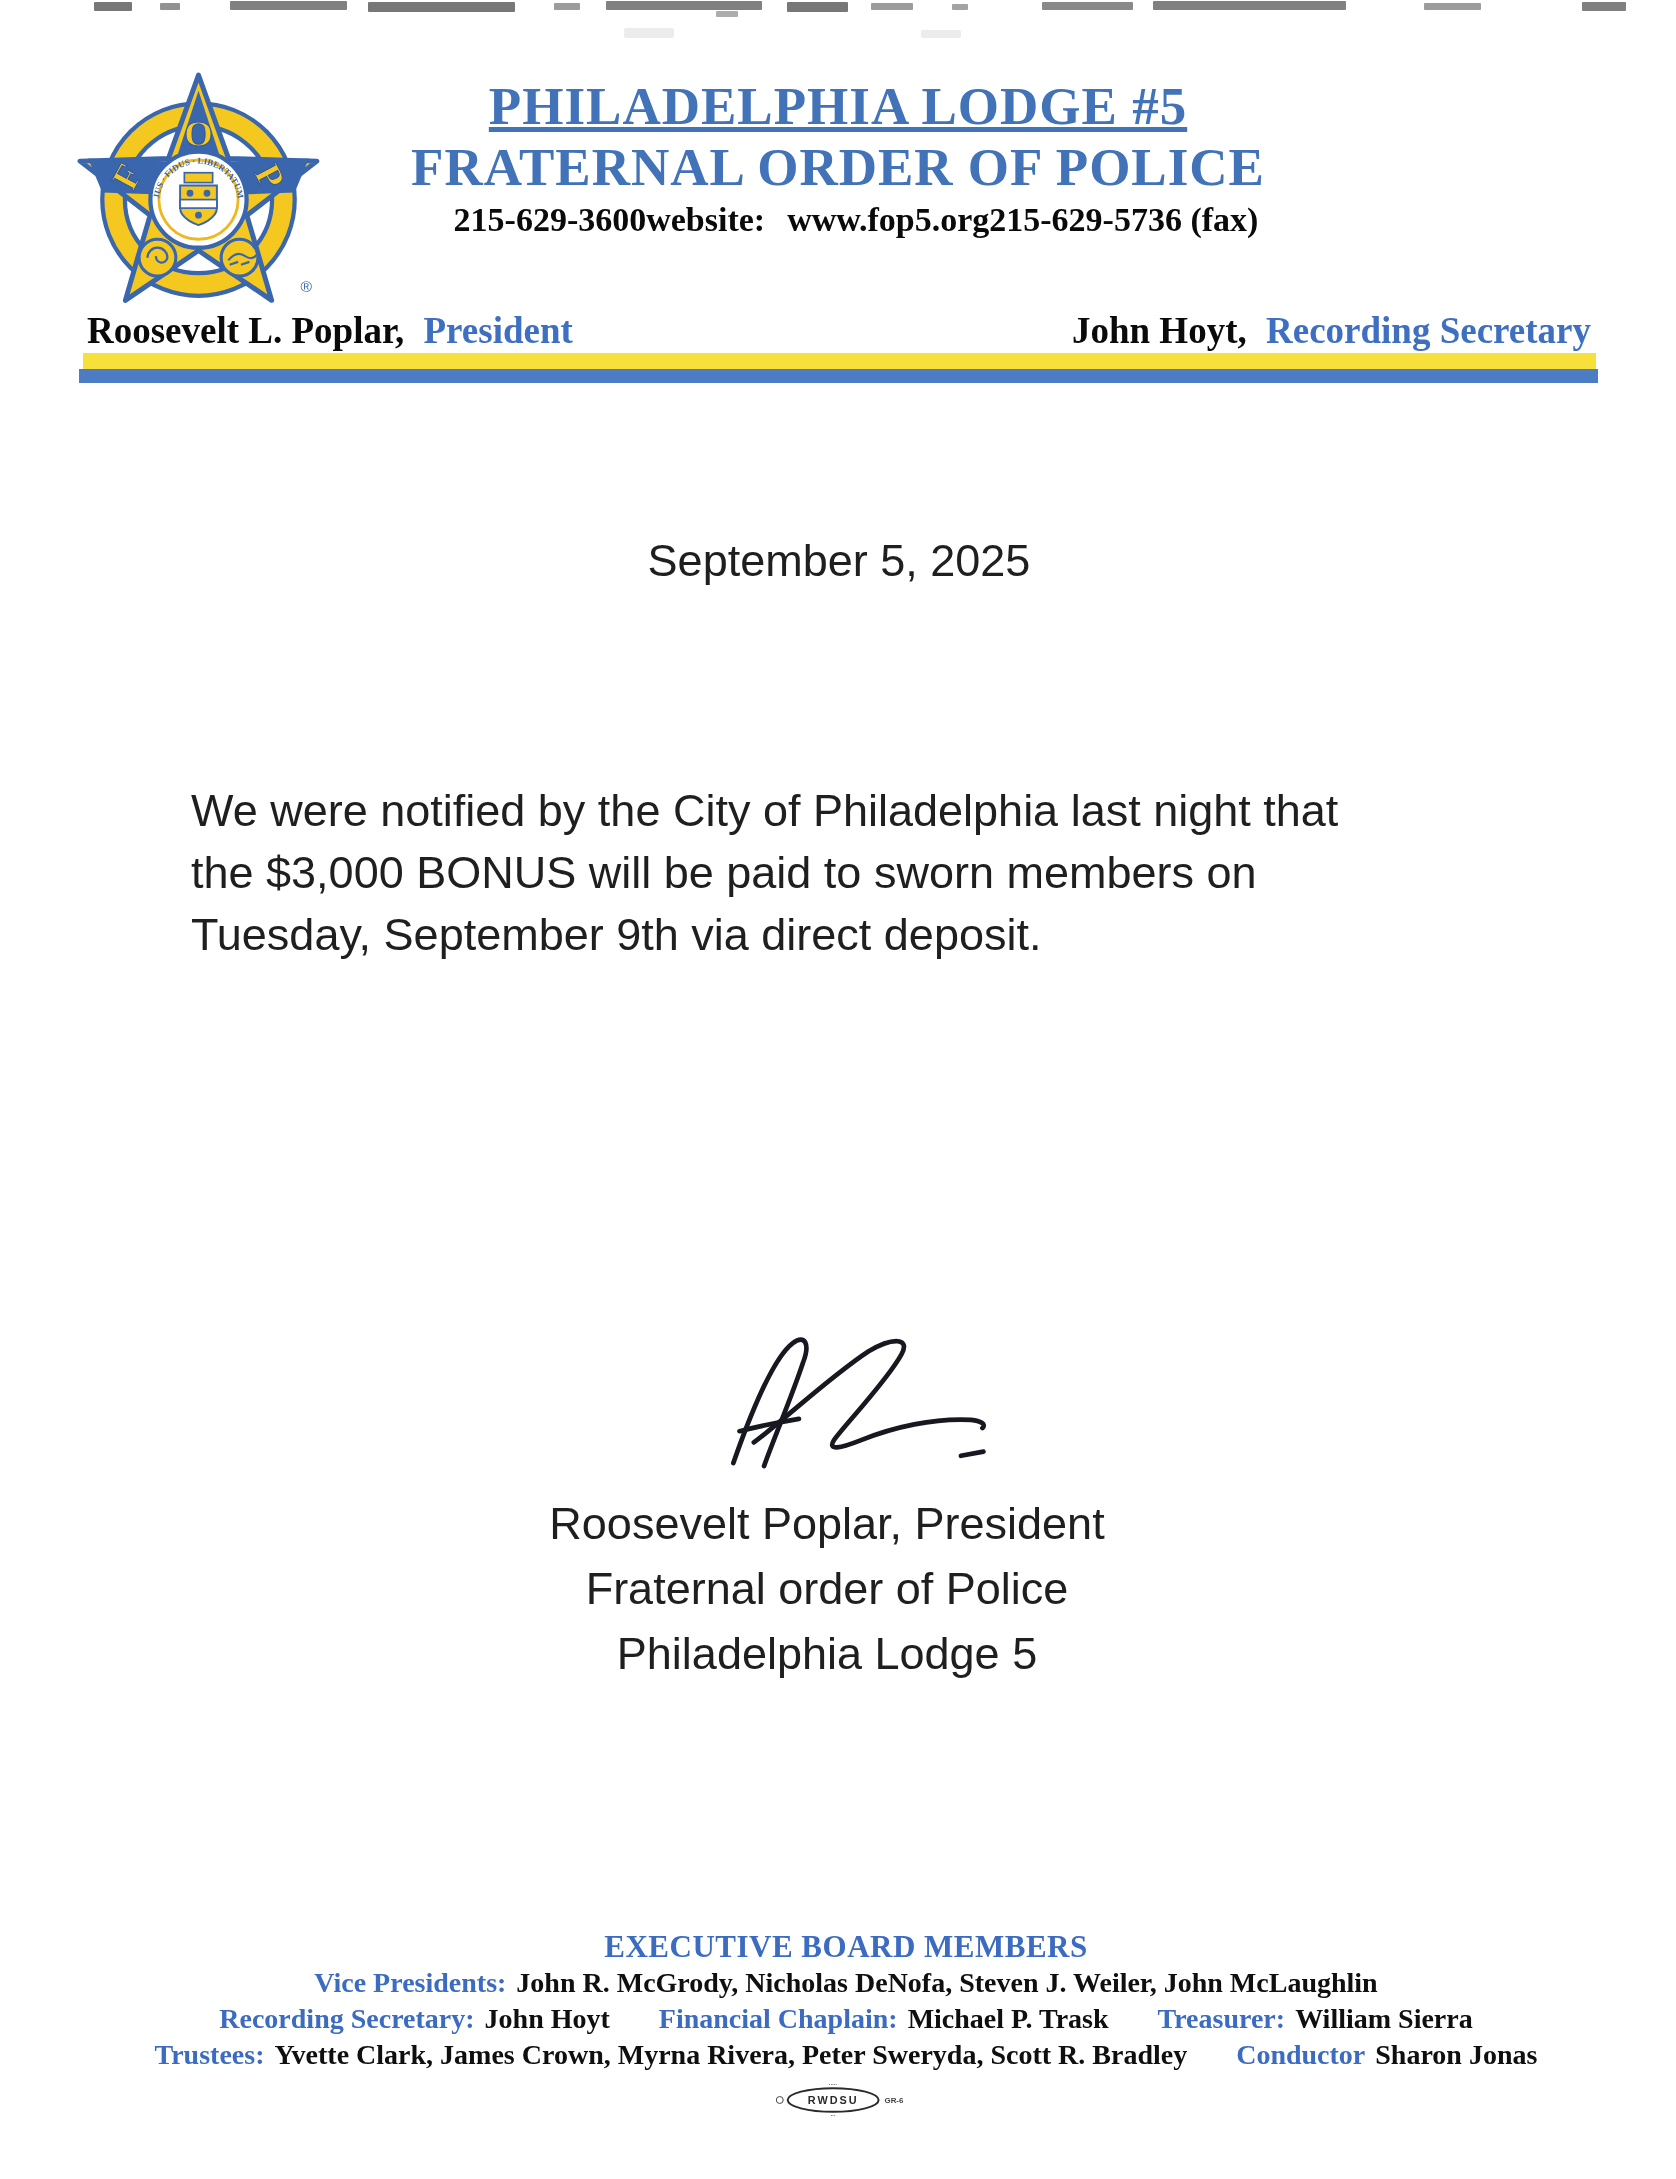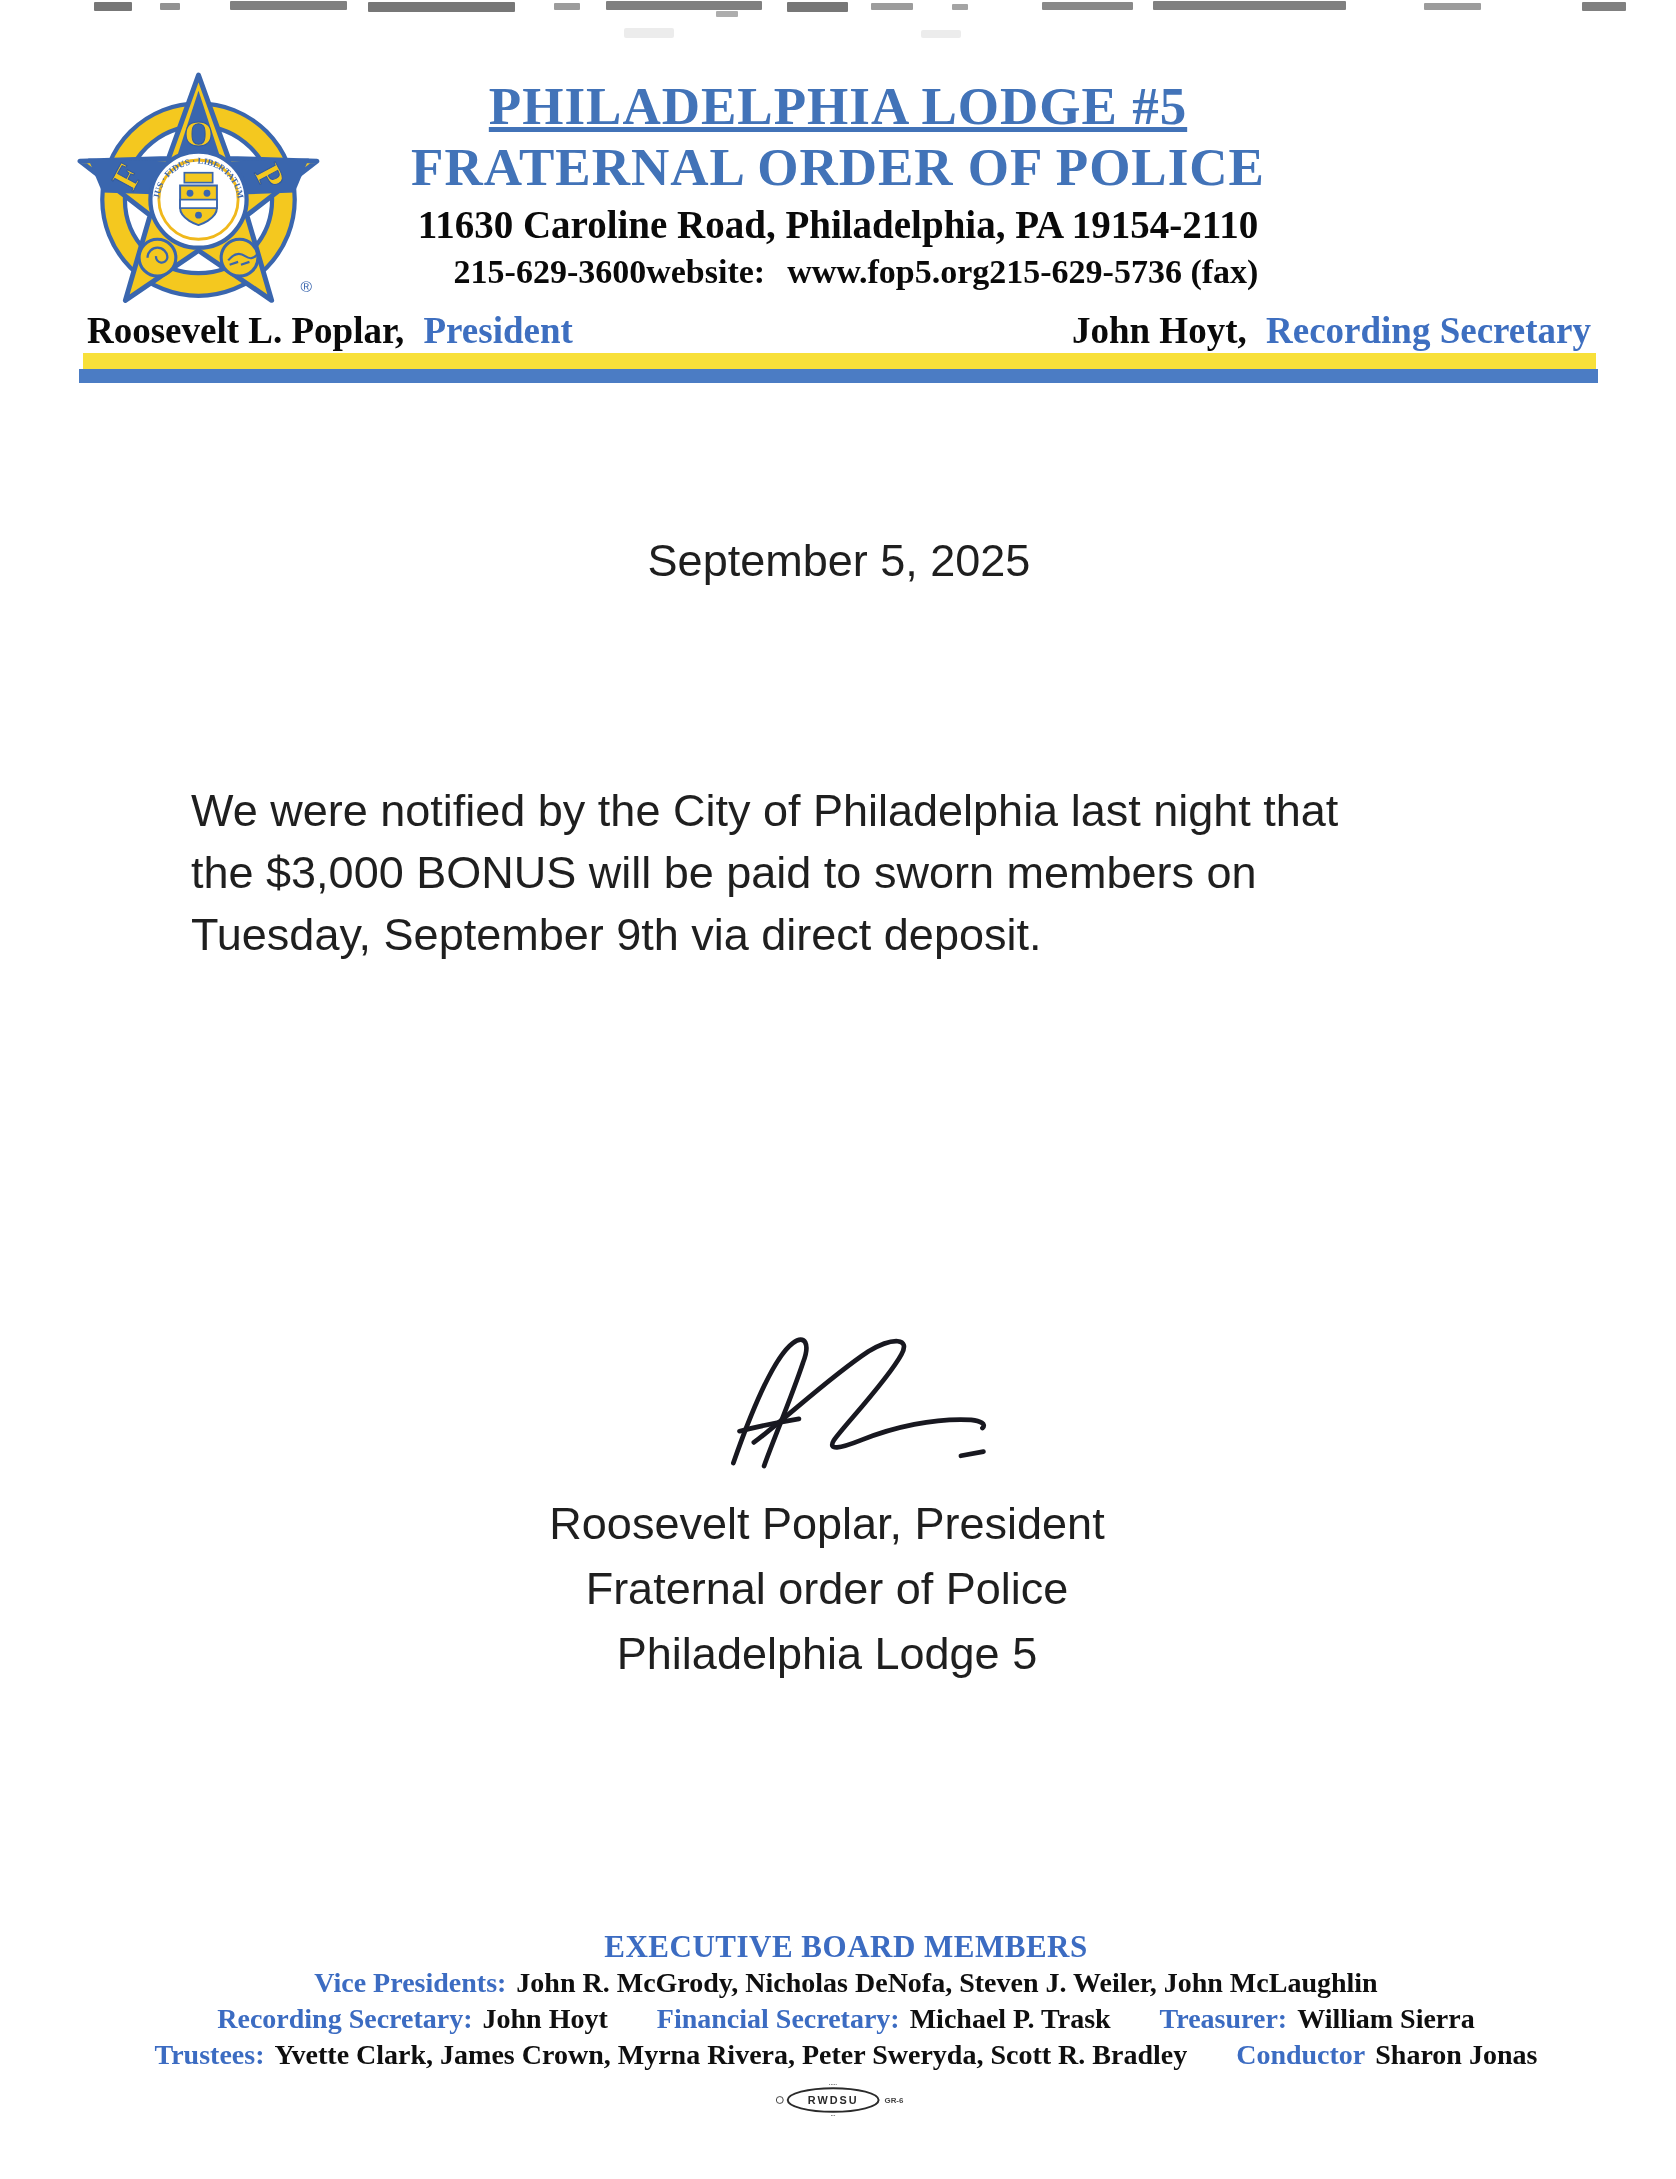--- a/index.html
+++ b/index.html
@@ -104,21 +104,20 @@
     <rect x="87" y="95" width="26" height="6" fill="#ffffff" stroke="#3a66ae" stroke-width="1.2"></rect>
     <circle cx="94" cy="90.5" r="2.4" fill="#3a66ae"></circle>
     <circle cx="106" cy="90.5" r="2.4" fill="#3a66ae"></circle>
     <circle cx="100" cy="106" r="2.4" fill="#3a66ae"></circle>
     <text x="172" y="160" font-size="11" fill="#3a66ae" font-family="Liberation Sans, sans-serif">®</text>
   </svg>
 
   <div class="title-block lh">
     <div class="org1">PHILADELPHIA LODGE #5</div>
     <div class="org2">FRATERNAL ORDER OF POLICE</div>
-    <div class="addr">11630 Caroline Road, Philadelphia, PA 19154-2110</div>
     <div class="phone-row">
       <span class="grp">215-629-3600</span>
       <span class="grp"><span class="weblabel">website:</span><span>www.fop5.org</span></span>
       <span class="grp">215-629-5736 (fax)</span>
     </div>
   </div>
 
   <div class="officers lh">
     <span>
       <span class="name">Roosevelt L. Poplar,</span>
@@ -159,21 +158,21 @@
 
   <div class="footer lh">
     <div class="f-title">EXECUTIVE BOARD MEMBERS</div>
 
     <div class="f-row">
       <span class="pair"><span class="f-label">Vice Presidents:</span><span>John R. McGrody, Nicholas DeNofa, Steven J. Weiler, John McLaughlin</span></span>
     </div>
 
     <div class="f-row">
       <span class="pair"><span class="f-label">Recording Secretary:</span><span>John Hoyt</span></span>
-      <span class="pair"><span class="f-label">Financial Secretary:</span><span>Michael P. Trask</span></span>
+      <span class="pair"><span class="f-label">Financial Chaplain:</span><span>Michael P. Trask</span></span>
       <span class="pair"><span class="f-label">Treasurer:</span><span>William Sierra</span></span>
     </div>
 
     <div class="f-row">
       <span class="pair"><span class="f-label">Trustees:</span><span>Yvette Clark, James Crown, Myrna Rivera, Peter Sweryda, Scott R. Bradley</span></span>
       <span class="pair"><span class="f-label">Conductor</span><span>Sharon Jonas</span></span>
     </div>
 
 
     <div class="bug-wrap">

